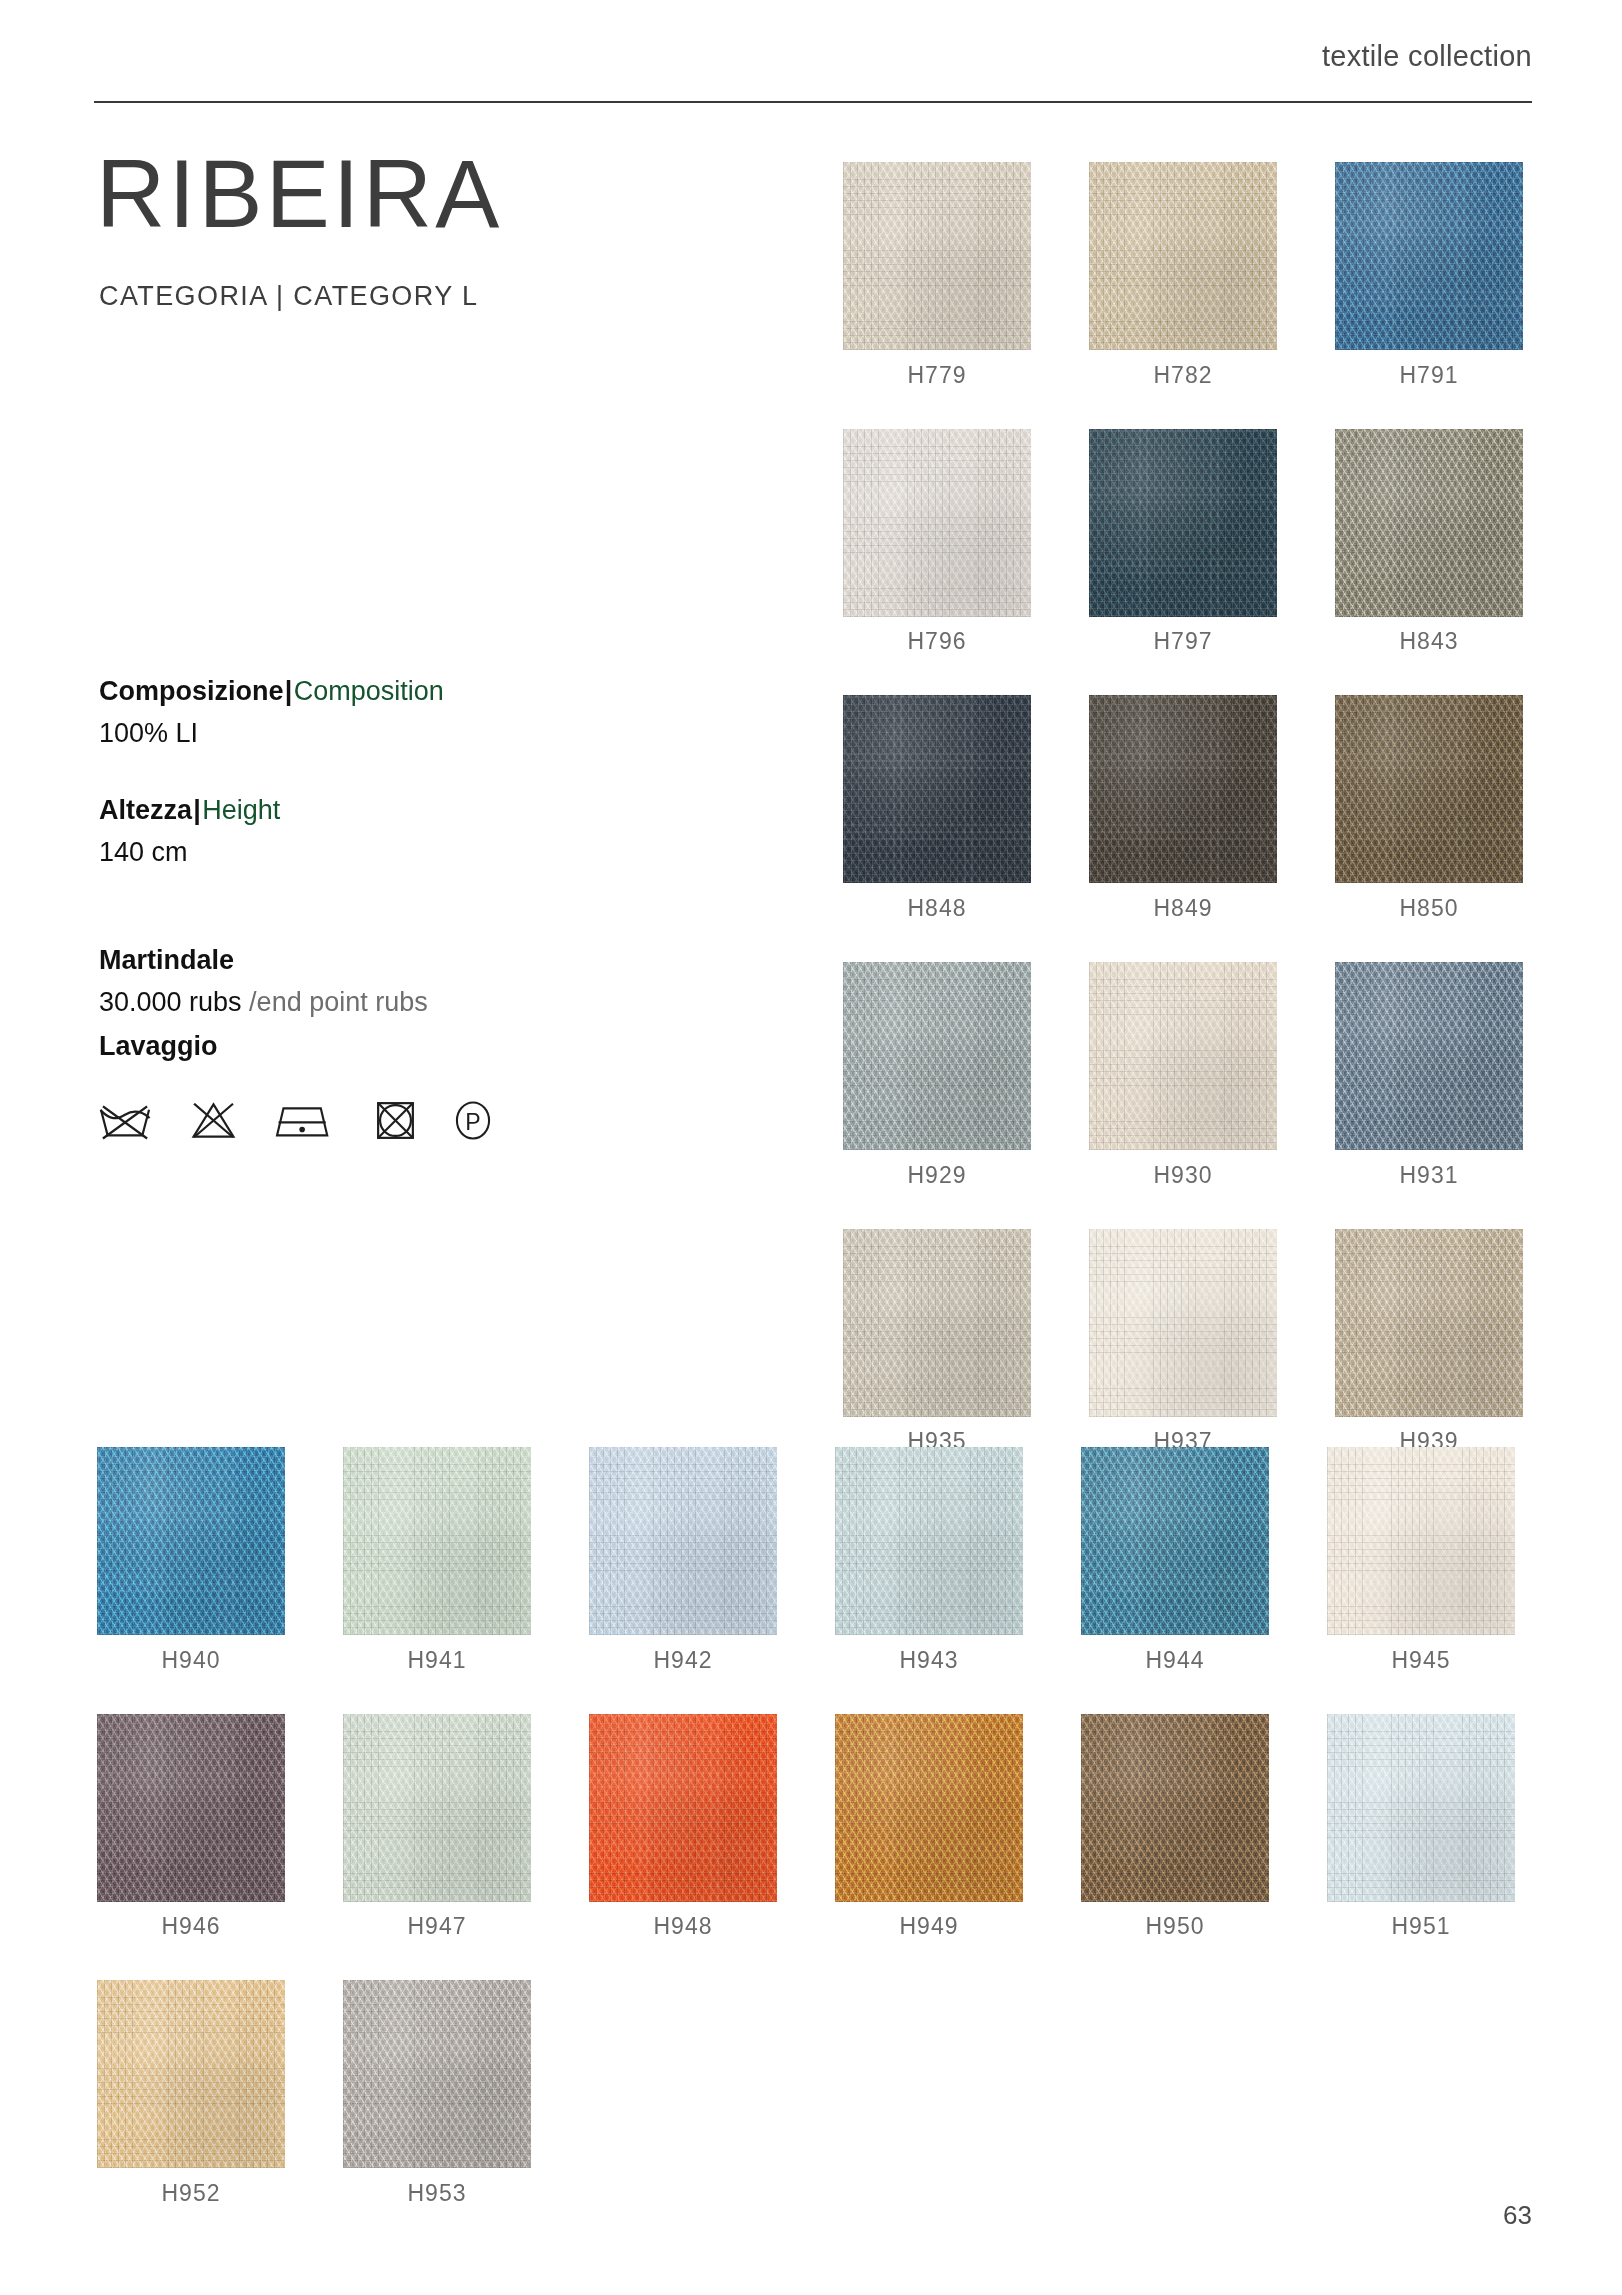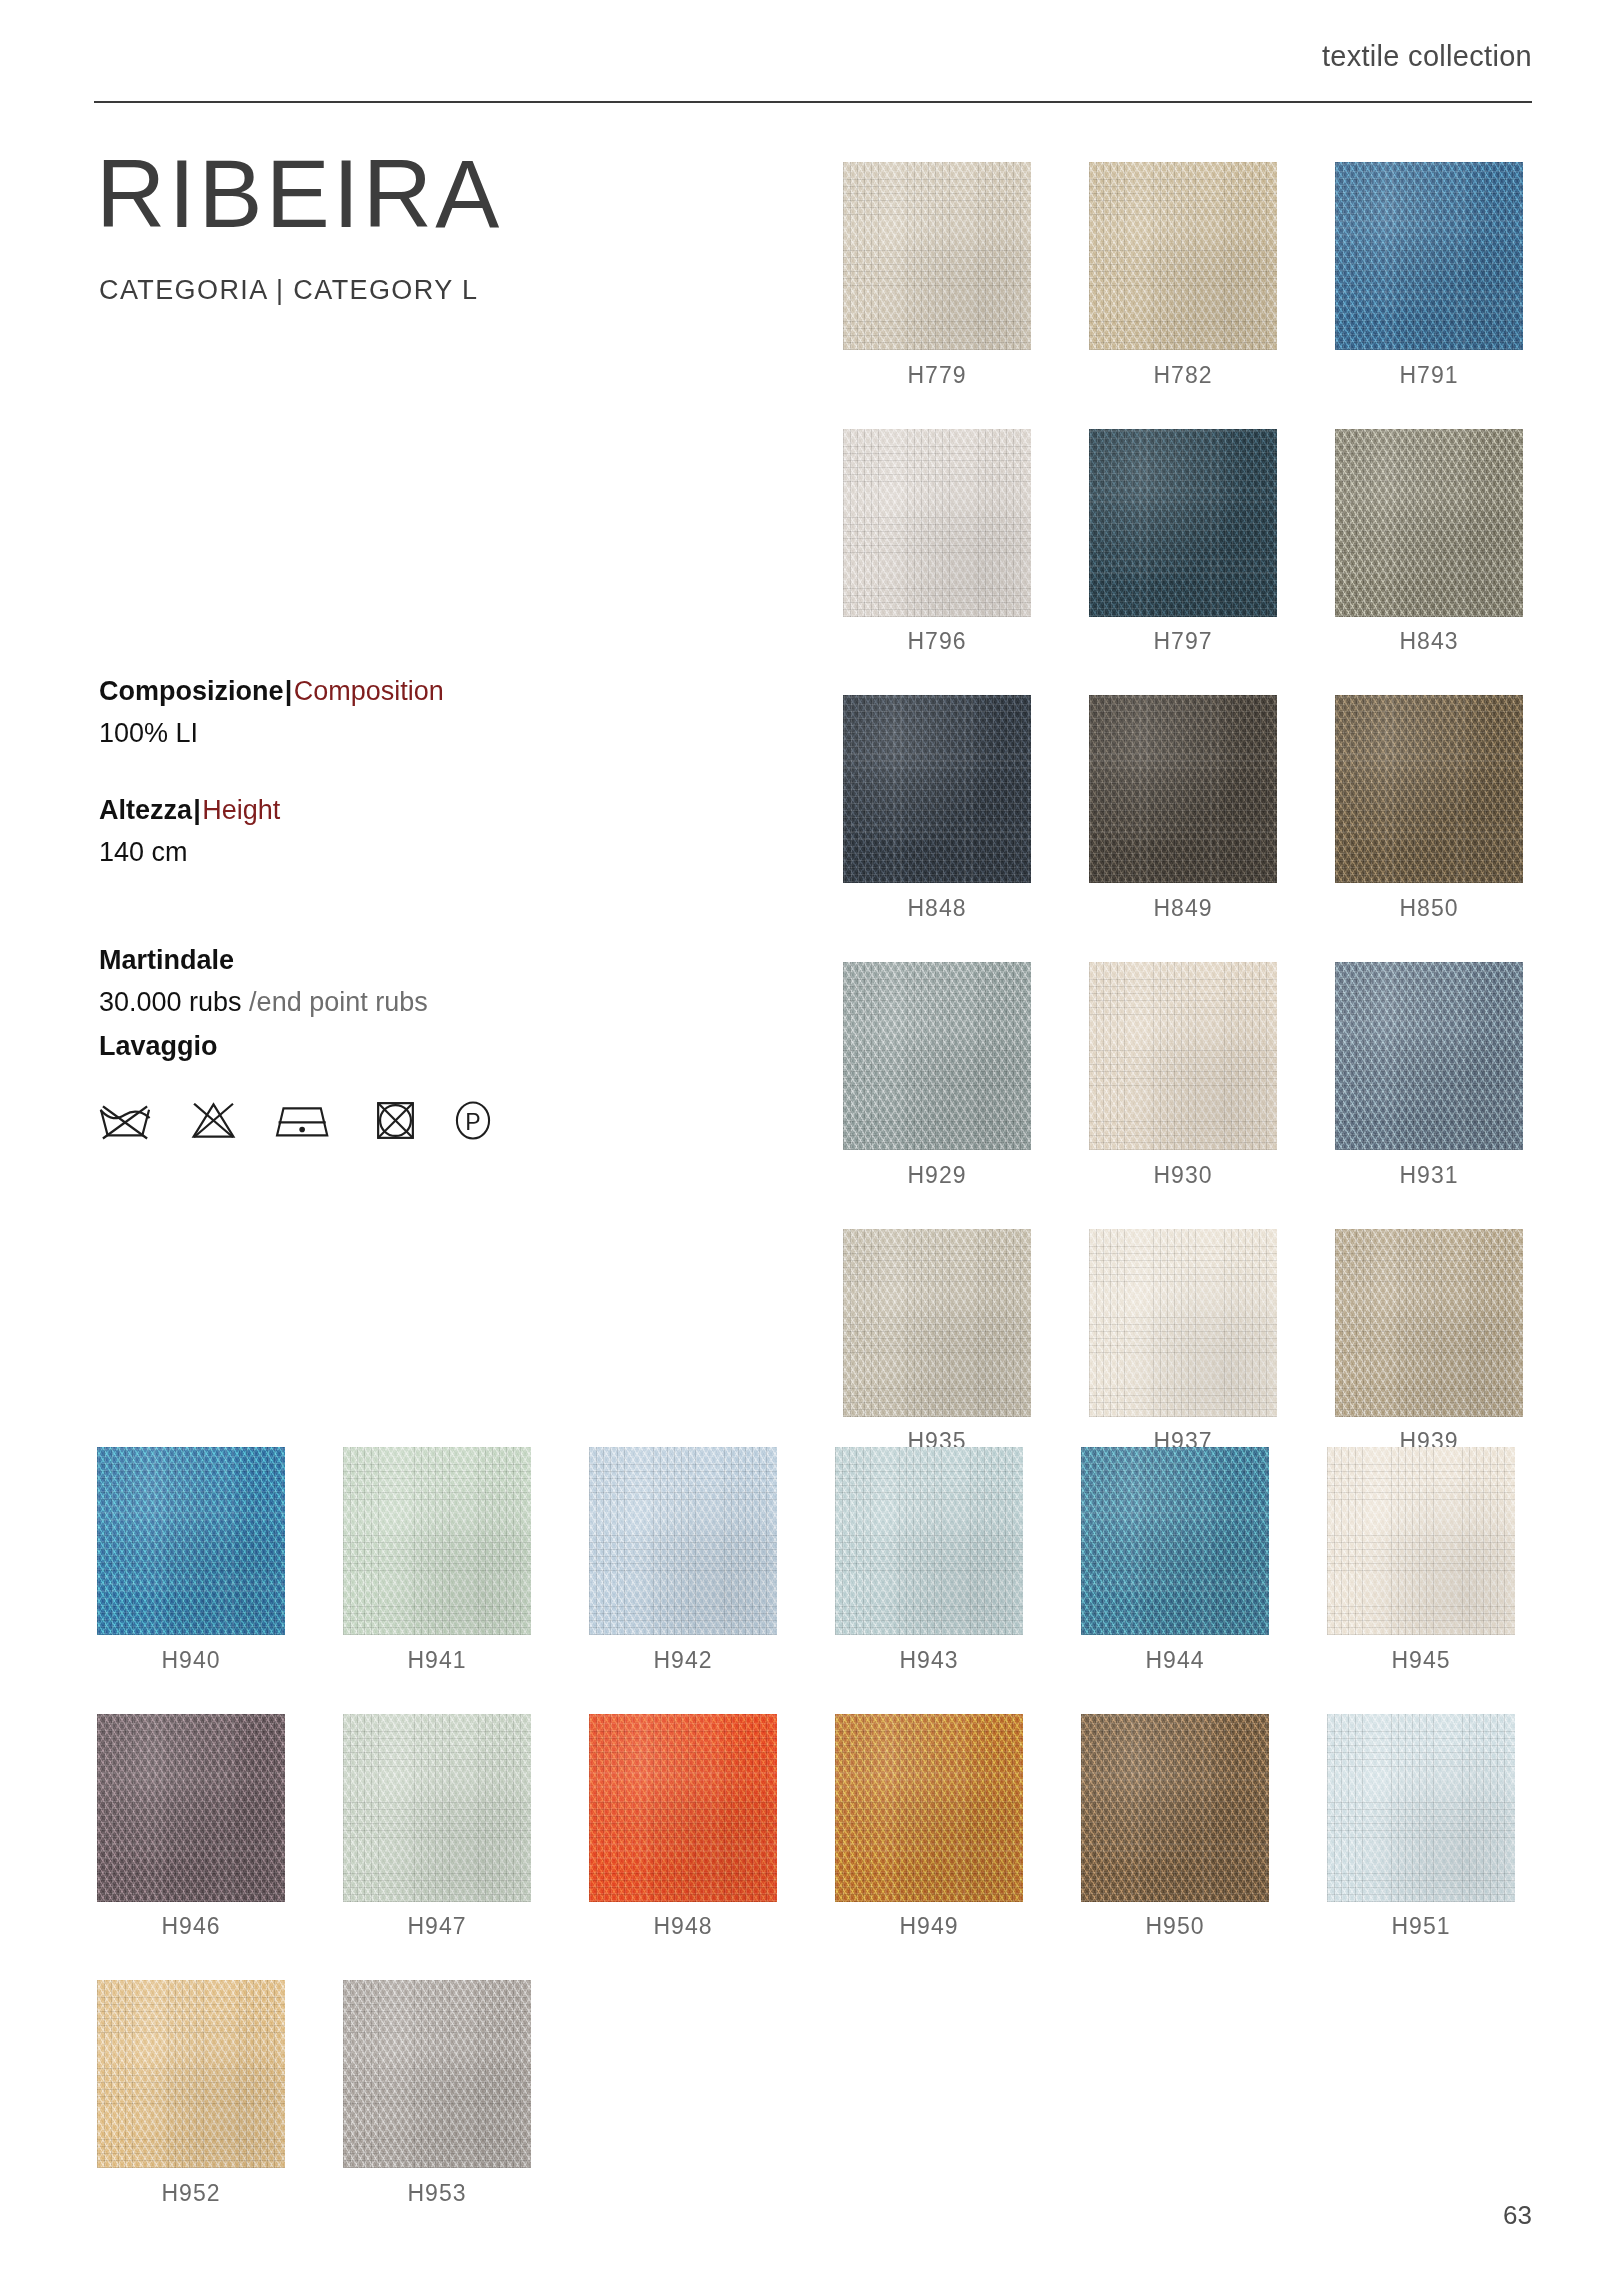--- a/index.html
+++ b/index.html
@@ -44,38 +44,38 @@
     top: 146px;
     font-size: 96px;
     font-weight: 300;
     letter-spacing: 3.2px;
     color: #3d3d3d;
     line-height: 1;
   }
   #product-category {
     position: absolute;
     left: 99px;
-    top: 275px;
+    top: 281px;
     font-size: 27px;
     font-weight: 400;
     letter-spacing: 1.4px;
     color: #3d3d3d;
     white-space: nowrap;
   }
 
   .spec-block { position: absolute; left: 99px; }
   .spec-head {
     font-size: 27px;
     line-height: 1.25;
     white-space: nowrap;
     color: #111;
   }
   .spec-head .it { font-weight: 700; }
   .spec-head .sep { font-weight: 700; padding: 0 1.3px; }
-  .spec-head .en { font-weight: 300; color: #7f1d1d; }
+  .spec-head .en { font-weight: 300; color: #14532d; }
   .spec-val {
     font-size: 27px;
     font-weight: 300;
     line-height: 1.25;
     margin-top: 7.8px;
     white-space: nowrap;
     color: #111;
   }
   .spec-val .strong { font-weight: 400; }
   .spec-val .muted { font-weight: 300; color: #6e6e6e; }

